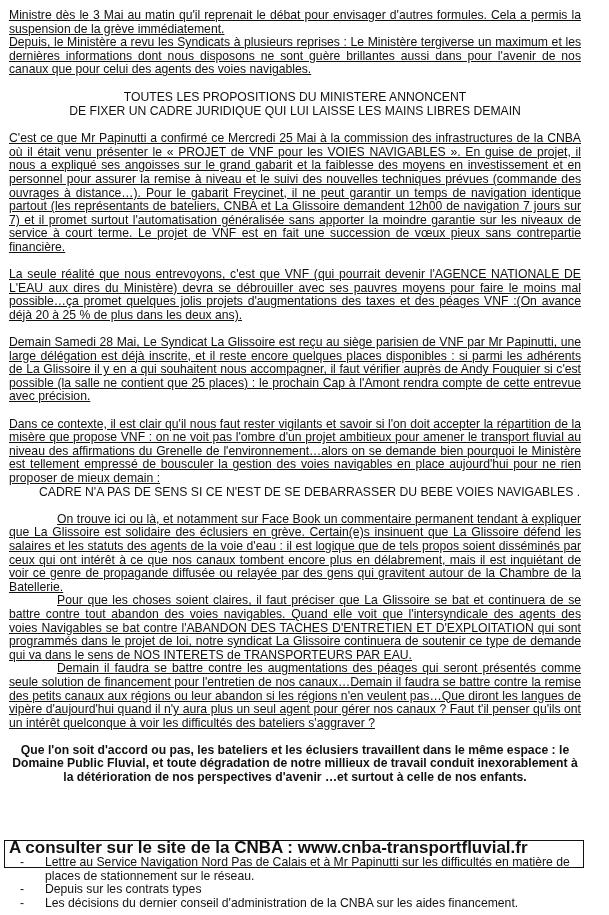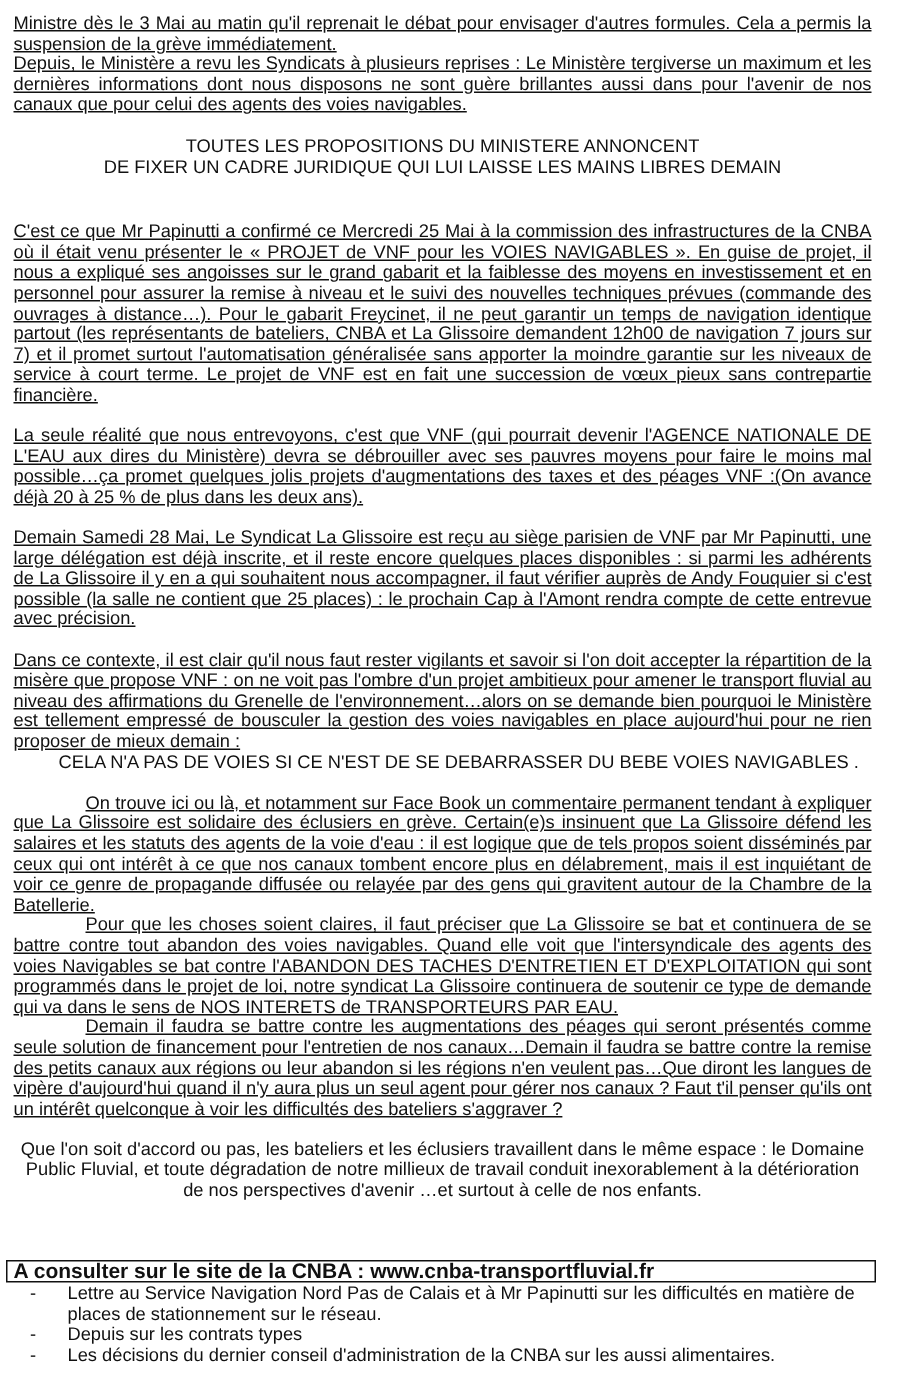--- a/index.html
+++ b/index.html
@@ -32,43 +32,43 @@
     }
     .center {
       text-align: center;
     }
     .gap {
       height: 13.6px;
     }
     .heading-block {
       text-align: center;
       margin-top: 14px;
-      margin-bottom: 30px;
+      margin-bottom: 14px;
     }
     .indent {
       text-indent: 48px;
     }
     .slogan {
       padding-left: 30px;
     }
     .bold {
-      font-weight: normal;
+      font-weight: bold;
     }
     .consult-box {
       position: absolute;
       left: 4px;
       top: 840px;
       width: 580px;
-      height: 15px;
+      height: 28px;
       border: 1px solid #111;
       box-sizing: border-box;
       padding: 0 0 0 4px;
       line-height: 13px;
       font-weight: bold;
-      font-size: 14px;
+      font-size: 17px;
     }
     .consult-list {
       position: absolute;
       left: 0;
       top: 856px;
       width: 600px;
       margin: 0;
       padding: 0;
       list-style: none;
     }
@@ -96,21 +96,21 @@
     <p>DE FIXER UN CADRE JURIDIQUE QUI LUI LAISSE LES MAINS LIBRES DEMAIN</p>
   </div>
 
   <p class="justify">C'est ce que Mr Papinutti a confirmé ce Mercredi 25 Mai à la commission des infrastructures de la CNBA où il était venu présenter le « PROJET de VNF pour les VOIES NAVIGABLES ». En guise de projet, il nous a expliqué ses angoisses sur le grand gabarit et la faiblesse des moyens en investissement et en personnel pour assurer la remise à niveau et le suivi des nouvelles techniques prévues (commande des ouvrages à distance…). Pour le gabarit Freycinet, il ne peut garantir un temps de navigation identique partout (les représentants de bateliers, CNBA et La Glissoire demandent 12h00 de navigation 7 jours sur 7) et il promet surtout l'automatisation généralisée sans apporter la moindre garantie sur les niveaux de service à court terme. Le projet de VNF est en fait une succession de vœux pieux sans contrepartie financière.</p>
   <div class="gap"></div>
   <p class="justify">La seule réalité que nous entrevoyons, c'est que VNF (qui pourrait devenir l'AGENCE NATIONALE DE L'EAU aux dires du Ministère) devra se débrouiller avec ses pauvres moyens pour faire le moins mal possible…ça promet quelques jolis projets d'augmentations des taxes et des péages VNF :(On avance déjà 20 à 25 % de plus dans les deux ans).</p>
   <div class="gap"></div>
   <p class="justify">Demain Samedi 28 Mai, Le Syndicat La Glissoire est reçu au siège parisien de VNF par Mr Papinutti, une large délégation est déjà inscrite, et il reste encore quelques places disponibles : si parmi les adhérents de La Glissoire il y en a qui souhaitent nous accompagner, il faut vérifier auprès de Andy Fouquier si c'est possible (la salle ne contient que 25 places) : le prochain Cap à l'Amont rendra compte de cette entrevue avec précision.</p>
   <div class="gap"></div>
   <p class="justify">Dans ce contexte, il est clair qu'il nous faut rester vigilants et savoir si l'on doit accepter la répartition de la misère que propose VNF : on ne voit pas l'ombre d'un projet ambitieux pour amener le transport fluvial au niveau des affirmations du Grenelle de l'environnement…alors on se demande bien pourquoi le Ministère est tellement empressé de bousculer la gestion des voies navigables en place aujourd'hui pour ne rien proposer de mieux demain :</p>
-  <p class="slogan">CELA N'A PAS DE VOIES SI CE N'EST DE SE DEBARRASSER DU BEBE VOIES NAVIGABLES .</p>
+  <p class="slogan">CADRE N'A PAS DE SENS SI CE N'EST DE SE DEBARRASSER DU BEBE VOIES NAVIGABLES .</p>
   <div class="gap"></div>
 
   <p class="justify indent">On trouve ici ou là, et notamment sur Face Book un commentaire permanent tendant à expliquer que La Glissoire est solidaire des éclusiers en grève. Certain(e)s insinuent que La Glissoire défend les salaires et les statuts des agents de la voie d'eau : il est logique que de tels propos soient disséminés par ceux qui ont intérêt à ce que nos canaux tombent encore plus en délabrement, mais il est inquiétant de voir ce genre de propagande diffusée ou relayée par des gens qui gravitent autour de la Chambre de la Batellerie.</p>
   <p class="justify indent">Pour que les choses soient claires, il faut préciser que La Glissoire se bat et continuera de se battre contre tout abandon des voies navigables. Quand elle voit que l'intersyndicale des agents des voies Navigables se bat contre l'ABANDON DES TACHES D'ENTRETIEN ET D'EXPLOITATION qui sont programmés dans le projet de loi, notre syndicat La Glissoire continuera de soutenir ce type de demande qui va dans le sens de NOS INTERETS de TRANSPORTEURS PAR EAU.</p>
   <p class="justify indent">Demain il faudra se battre contre les augmentations des péages qui seront présentés comme seule solution de financement pour  l'entretien de nos canaux…Demain il faudra se battre contre la remise des petits canaux aux régions ou leur abandon si les régions n'en veulent pas…Que diront les langues de vipère d'aujourd'hui quand il n'y aura plus un seul agent pour gérer nos canaux ? Faut t'il penser qu'ils ont un intérêt quelconque à voir les difficultés des bateliers s'aggraver ?</p>
   <div class="gap"></div>
 
   <p class="center bold">Que l'on soit d'accord ou pas, les bateliers et les éclusiers travaillent dans le même espace : le Domaine Public Fluvial, et toute dégradation de notre millieux de travail conduit inexorablement à la détérioration de nos perspectives d'avenir …et surtout à celle de nos enfants.</p>
 </div>
 
@@ -122,15 +122,15 @@
   <li>
     <span class="dash">-</span>
     <span>Lettre au Service Navigation Nord Pas de Calais et à Mr Papinutti sur les difficultés en matière de places de stationnement sur le réseau.</span>
   </li>
   <li>
     <span class="dash">-</span>
     <span>Depuis sur les contrats types</span>
   </li>
   <li>
     <span class="dash">-</span>
-    <span>Les décisions du dernier conseil d'administration de la CNBA sur les aussi alimentaires.</span>
+    <span>Les décisions du dernier conseil d'administration de la CNBA sur les aides financement.</span>
   </li>
 </ul>
 
 </body></html>

